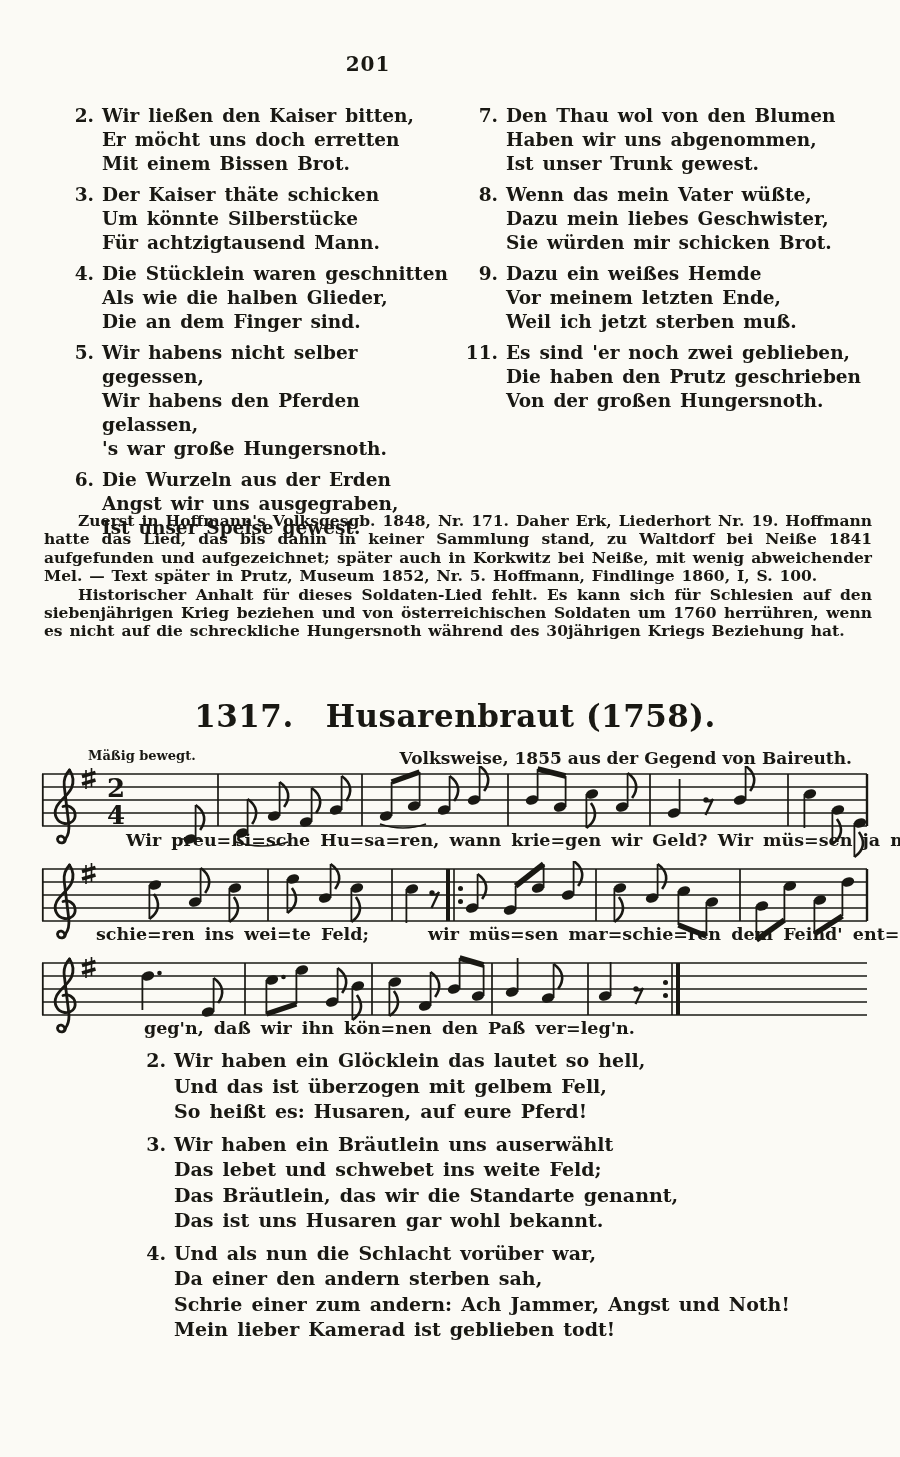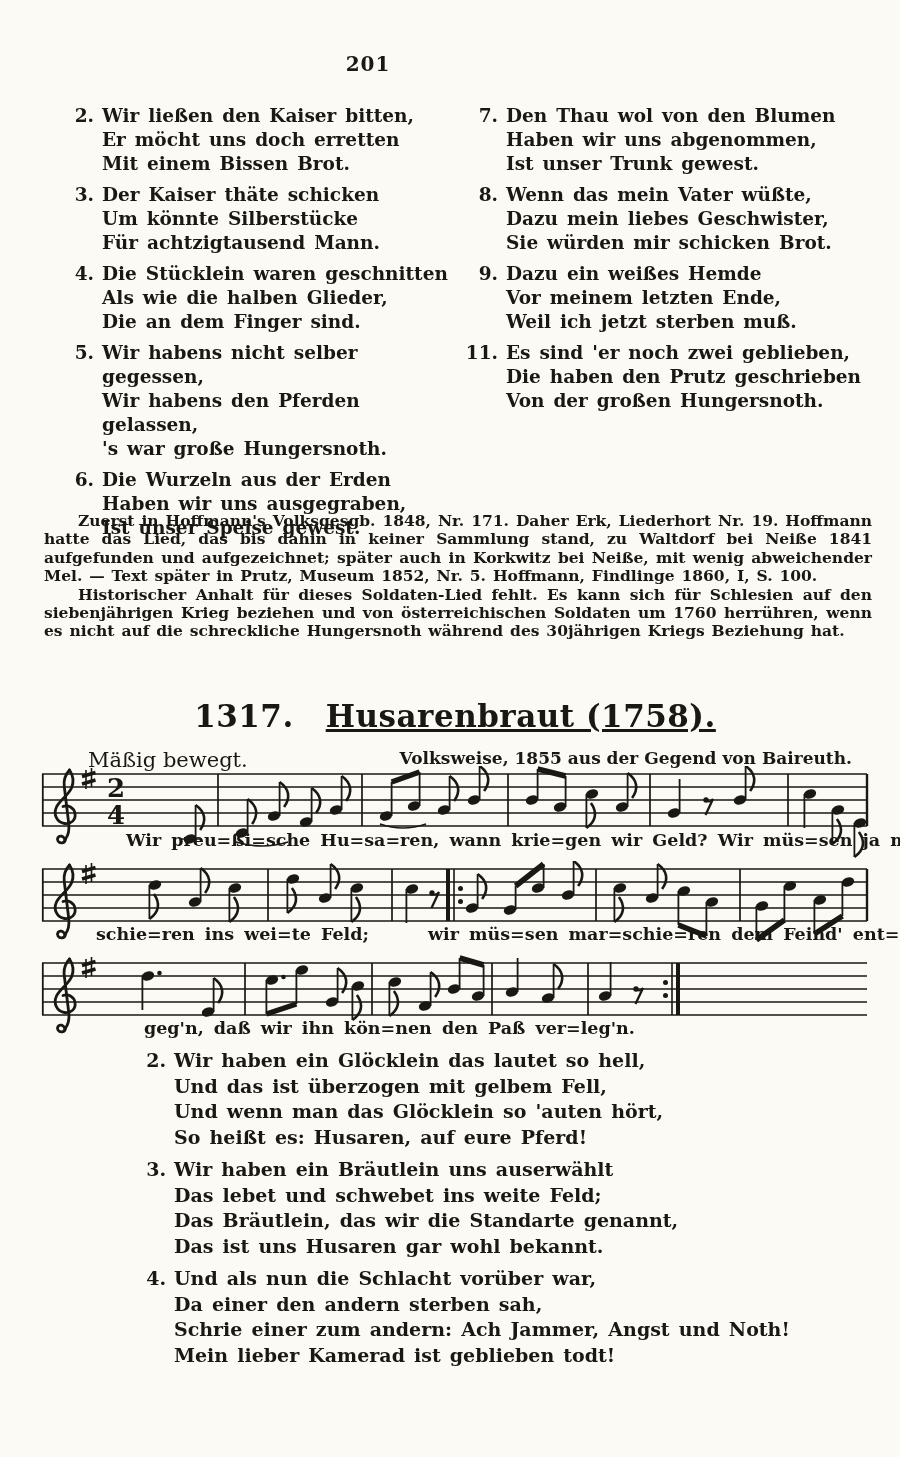--- a/index.html
+++ b/index.html
@@ -24,22 +24,22 @@
   .notes-block{
     position:absolute;top:512px;left:44px;width:828px;
     font-weight:bold;font-size:15.5px;line-height:18.4px;
     text-align:justify;word-spacing:1.5px;
   }
   .notes-block p{margin:0;text-indent:34px;}
   .btitle{
     position:absolute;top:698px;left:0;width:910px;text-align:center;
     font-weight:bold;font-size:31px;letter-spacing:.5px;
   }
-  .btitle .tname{margin-left:32px;text-decoration:underline;}
-  .tempo{position:absolute;top:748px;left:88px;font-weight:normal;font-size:21px;}
+  .btitle .tname{margin-left:32px;}
+  .tempo{position:absolute;top:748px;left:88px;font-weight:bold;font-size:13px;}
   .source{position:absolute;top:748px;right:48px;font-weight:bold;font-size:17px;}
   .staff{position:absolute;left:40px;width:830px;height:96px;}
   #staff-0{top:766px;}
   #staff-1{top:861px;}
   #staff-2{top:955px;}
   .lyricline{
     position:absolute;font-weight:bold;font-size:17.5px;white-space:nowrap;
     word-spacing:4px;z-index:5;
   }
   .bverses{position:absolute;top:1048px;left:142px;width:680px;}
@@ -75,21 +75,21 @@
   </div>
   <div class="verse">
     <span class="vnum">5.</span>
     <div>Wir habens nicht selber gegessen,</div>
     <div>Wir habens den Pferden gelassen,</div>
     <div>'s war große Hungersnoth.</div>
   </div>
   <div class="verse">
     <span class="vnum">6.</span>
     <div>Die Wurzeln aus der Erden</div>
-    <div>Haben wir uns ausgegraben,</div>
+    <div>Angst wir uns ausgegraben,</div>
     <div>Ist unser Speise gewest.</div>
   </div>
 </div>
 
 <div class="col right">
   <div class="verse">
     <span class="vnum">7.</span>
     <div>Den Thau wol von den Blumen</div>
     <div>Haben wir uns abgenommen,</div>
     <div>Ist unser Trunk gewest.</div>
@@ -362,21 +362,20 @@
     <span class="lyricline" style="left: 96px; top: 924px;">schie=ren ins wei=te Feld;</span>
     <span class="lyricline" style="left: 428px; top: 924px;">wir müs=sen mar=schie=ren dem Feind' ent=</span>
     <span class="lyricline" style="left: 108px; top: 1018px; margin-left: 36px;">geg'n, daß wir ihn  kön=nen den Paß ver=leg'n.</span>
   </div>
 
 <div class="bverses">
   <div class="bverse">
     <span class="vnum">2.</span>
     <div>Wir haben ein Glöcklein das lautet so hell,</div>
     <div>Und das ist überzogen mit gelbem Fell,</div>
-    <div>Und wenn man das Glöcklein so 'auten hört,</div>
     <div>So heißt es: Husaren, auf eure Pferd!</div>
   </div>
   <div class="bverse">
     <span class="vnum">3.</span>
     <div>Wir haben ein Bräutlein uns auserwählt</div>
     <div>Das lebet und schwebet ins weite Feld;</div>
     <div>Das Bräutlein, das wir die Standarte genannt,</div>
     <div>Das ist uns Husaren gar wohl bekannt.</div>
   </div>
   <div class="bverse">

